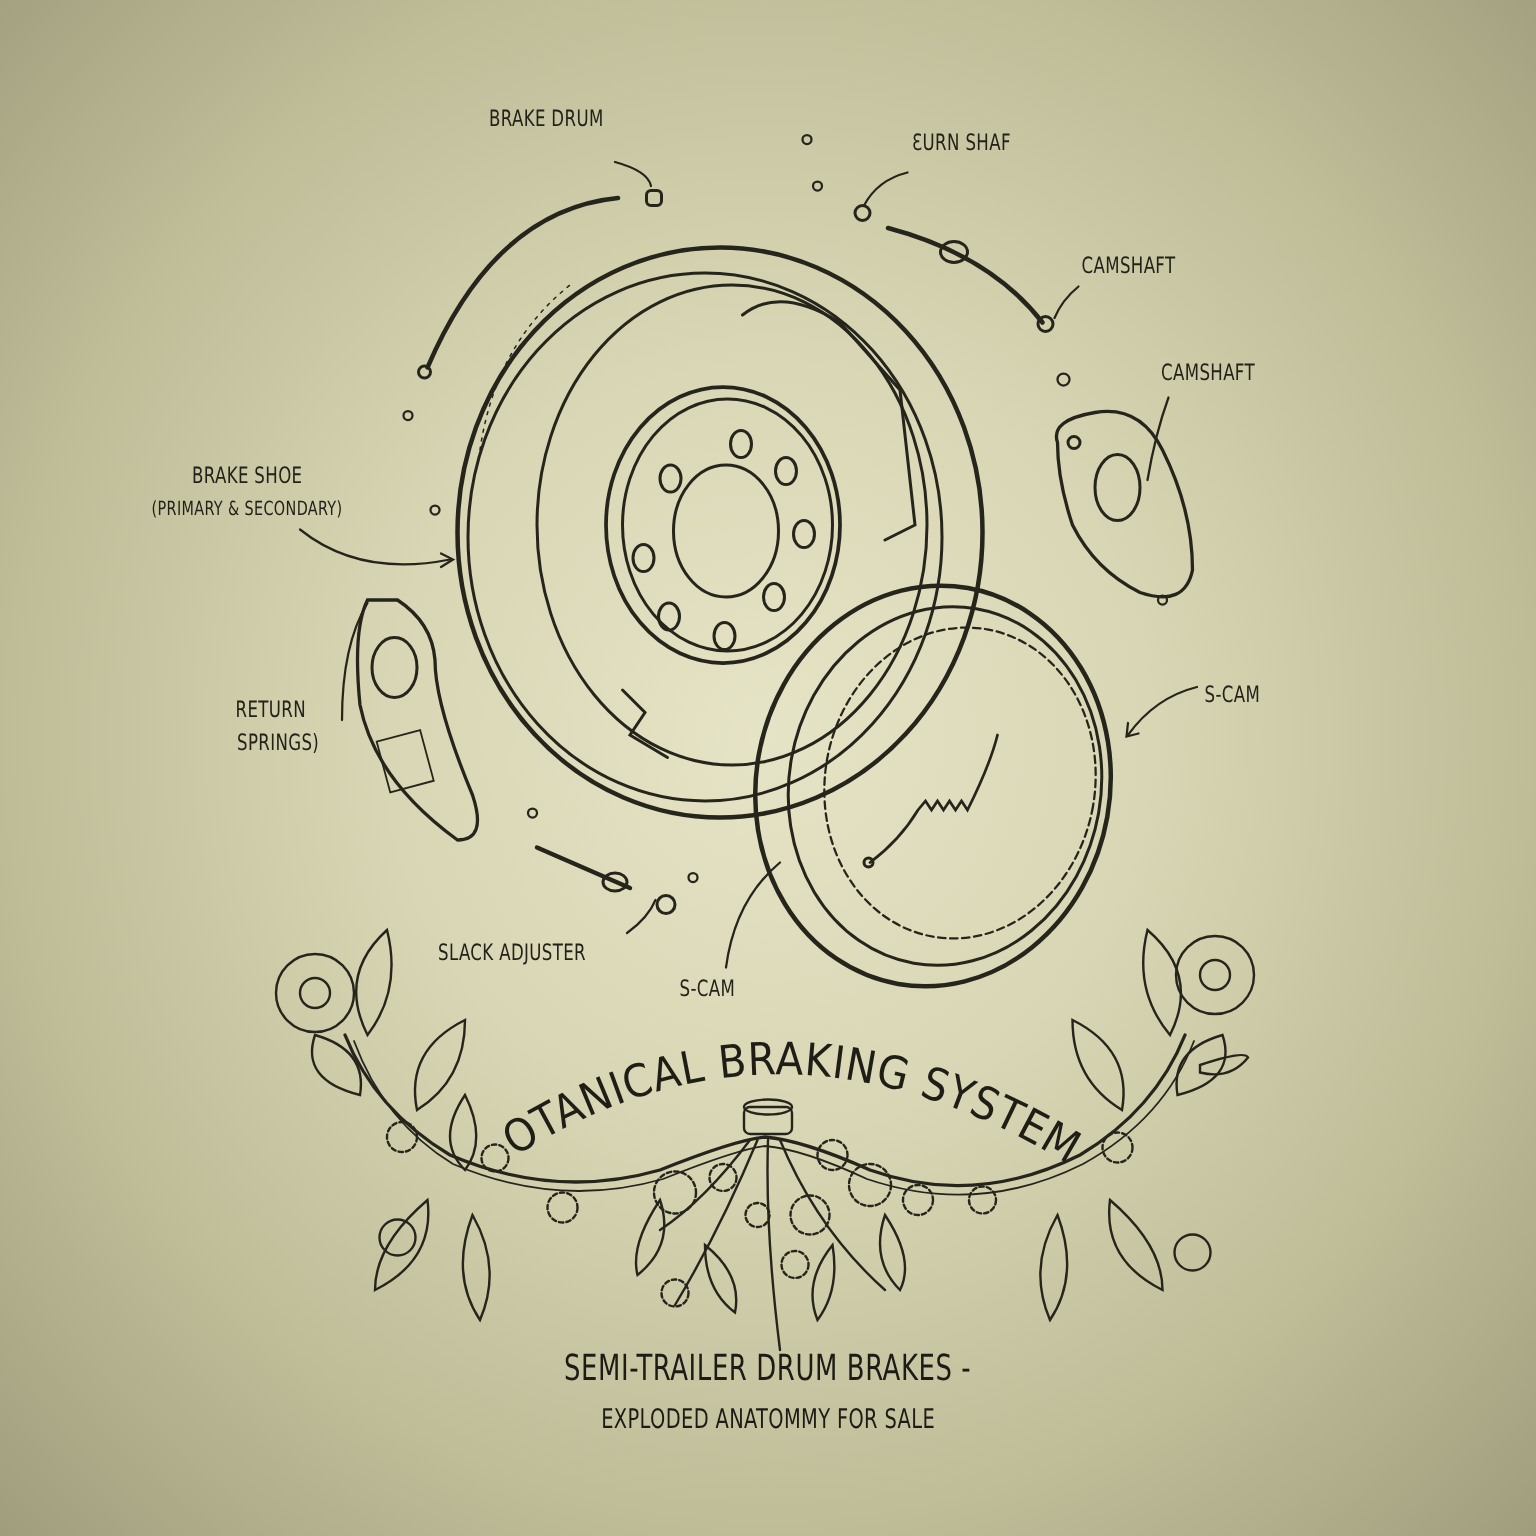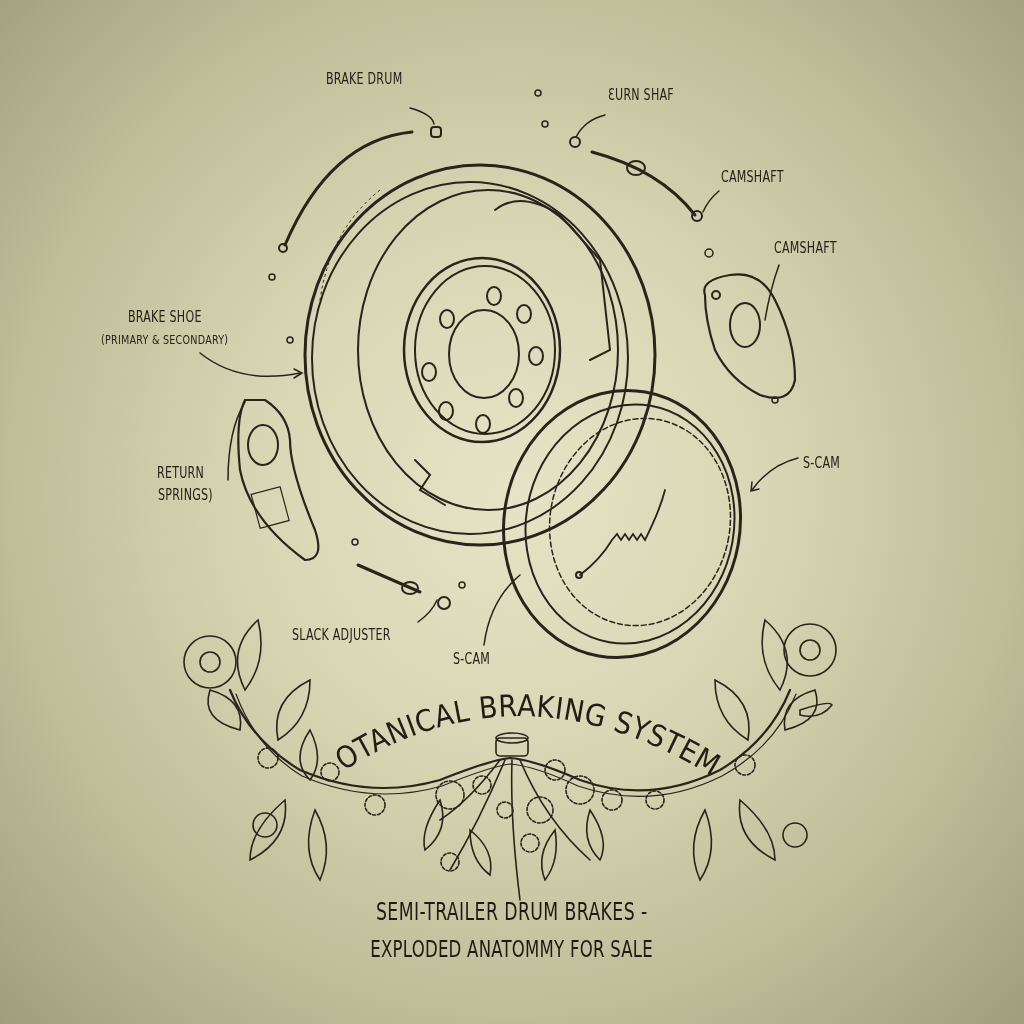--- a/index.html
+++ b/index.html
@@ -15,21 +15,21 @@
   }
   svg.art { position:absolute; left:0; top:0; }
   .banner {
     position:absolute; left:0; top:0; width:1024px; height:1024px; pointer-events:none;
   }
   .footer-1, .footer-2 {
     position:absolute; left:0; width:1024px; text-align:center; white-space:nowrap;
     color:#1c1b15;
   }
   .footer-1 { top:898px; font-size:24px; letter-spacing:0.5px; }
-  .footer-2 { top:936px; font-size:23px; letter-spacing:0.3px; }
+  .footer-2 { top:936px; font-size:18px; letter-spacing:0.3px; }
   .footer-1 span, .footer-2 span { display:inline-block; transform:scaleX(0.8); }
 </style>
 </head>
 <body>
 
 <svg class="art" width="1024" height="1024" viewBox="0 0 1024 1024" fill="none" stroke="#26251c" stroke-width="2" stroke-linecap="round">
 
   <g>
     <ellipse cx="480" cy="355" rx="175" ry="190" stroke-width="3"></ellipse>
     <ellipse cx="470" cy="358" rx="158" ry="176"></ellipse>

